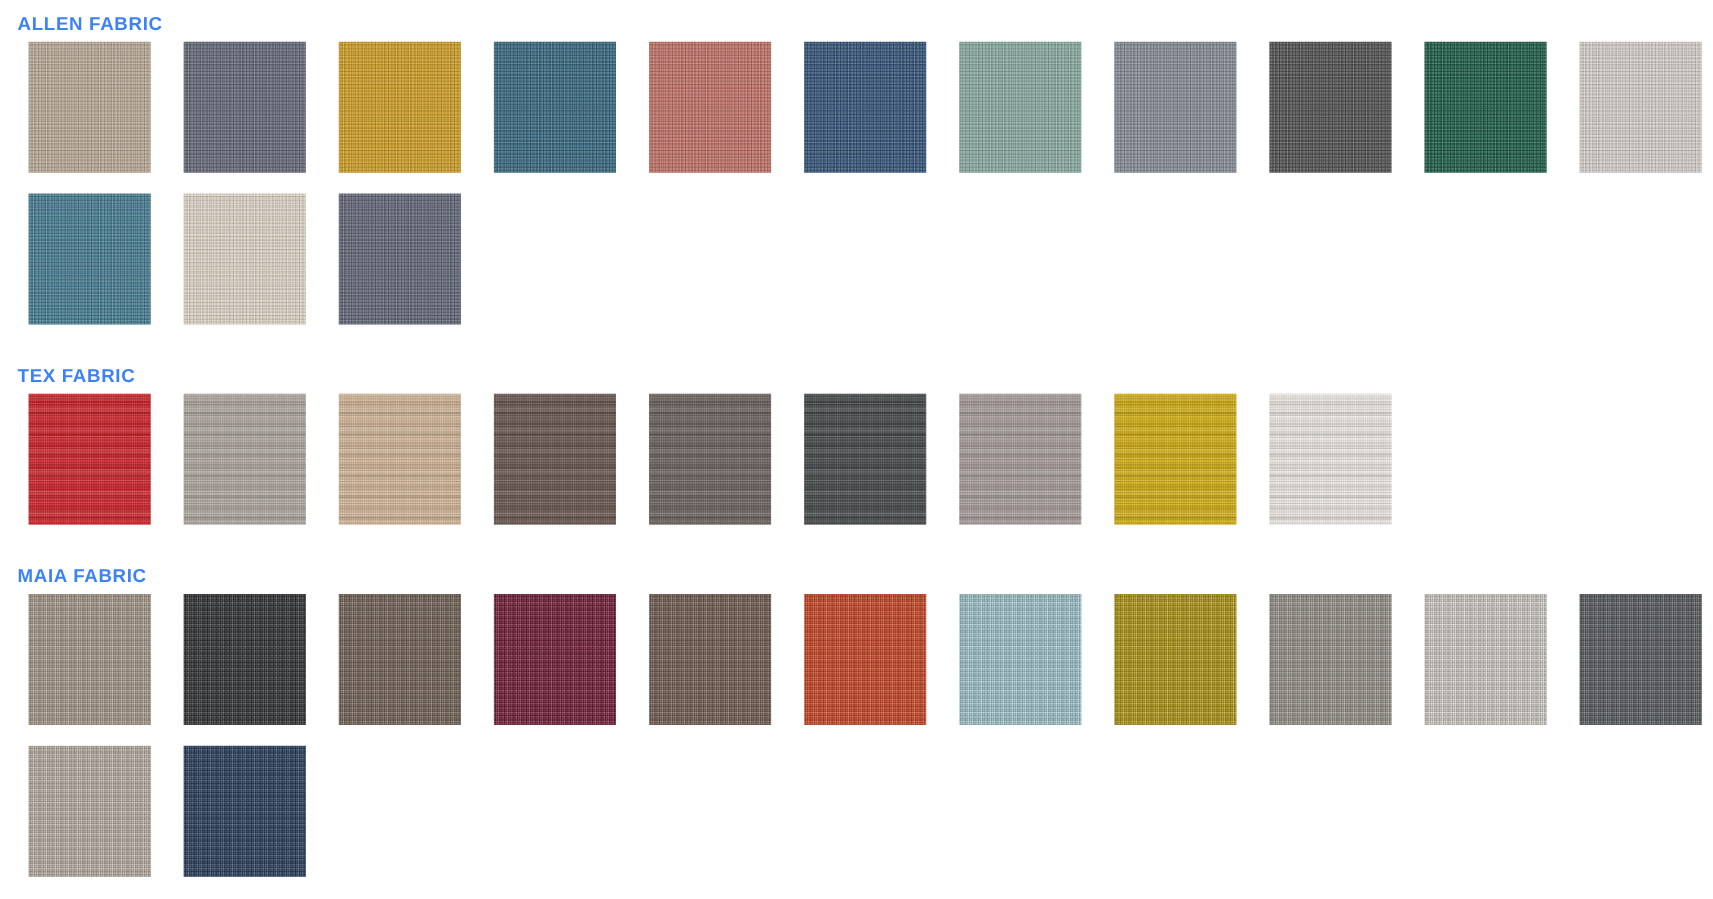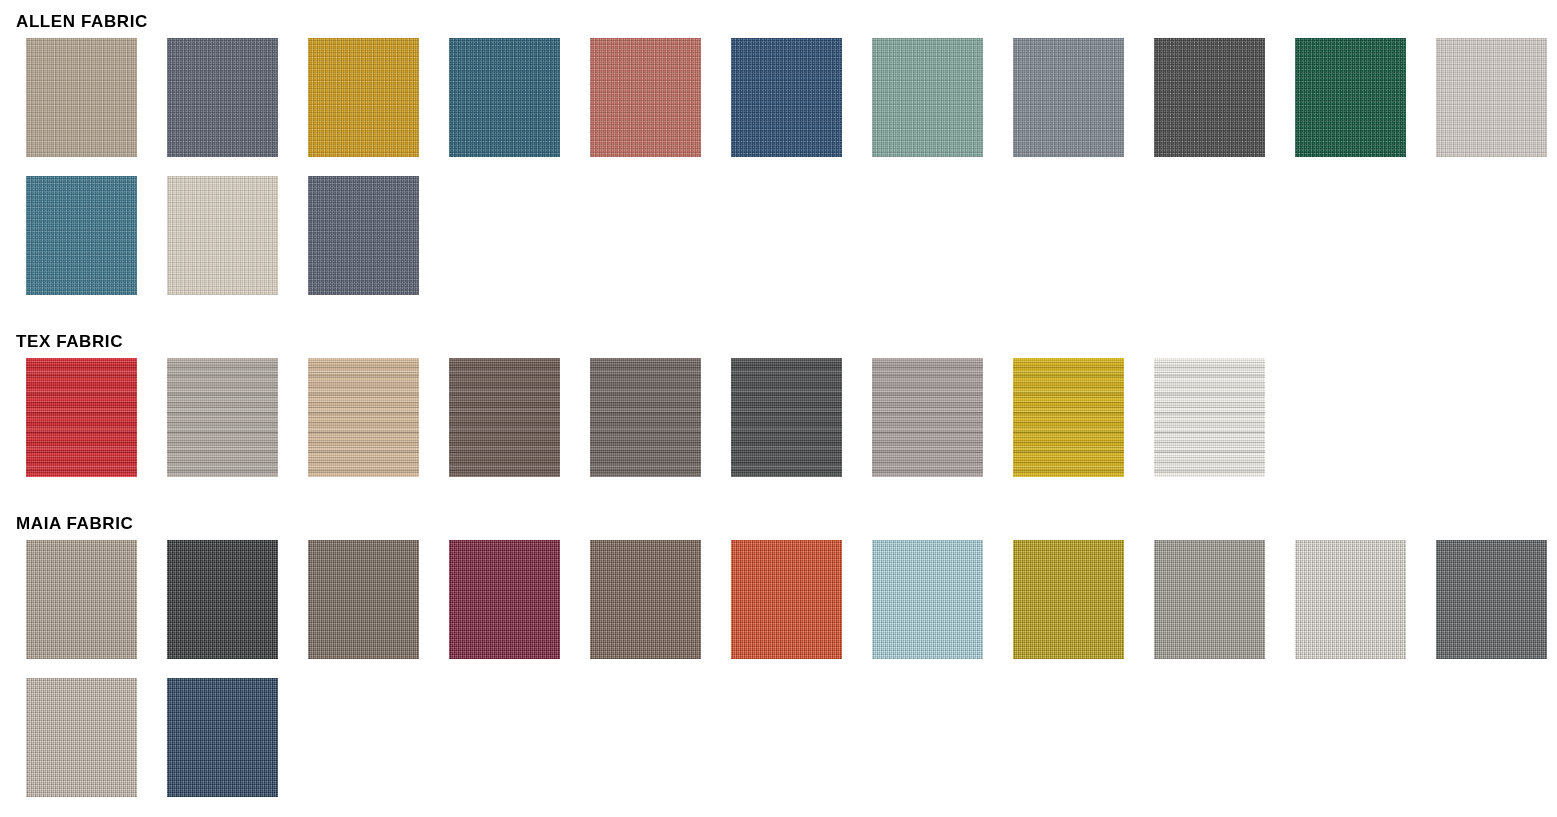--- a/index.html
+++ b/index.html
@@ -6,21 +6,21 @@
   body{
     width:1557px;height:817px;background:#ffffff;
     font-family:"Liberation Sans","DejaVu Sans",sans-serif;
     overflow:hidden;
   }
   .page{position:relative;width:1557px;height:817px;}
   .section{position:absolute;left:0;width:1557px;}
   .section-title{
     position:absolute;left:16px;top:0;
     font-size:17px;font-weight:bold;letter-spacing:.6px;
-    color:#000000;text-transform:uppercase;white-space:nowrap;
+    color:#3b82f6;text-transform:uppercase;white-space:nowrap;
   }
   .grid{position:absolute;left:26px;top:26px;}
   .row{position:relative;height:138px;}
   .sw{
     position:absolute;top:0;width:111px;height:119px;
     background-color:#ccc;
     image-rendering:auto;
   }
   
   .tex-allen{

